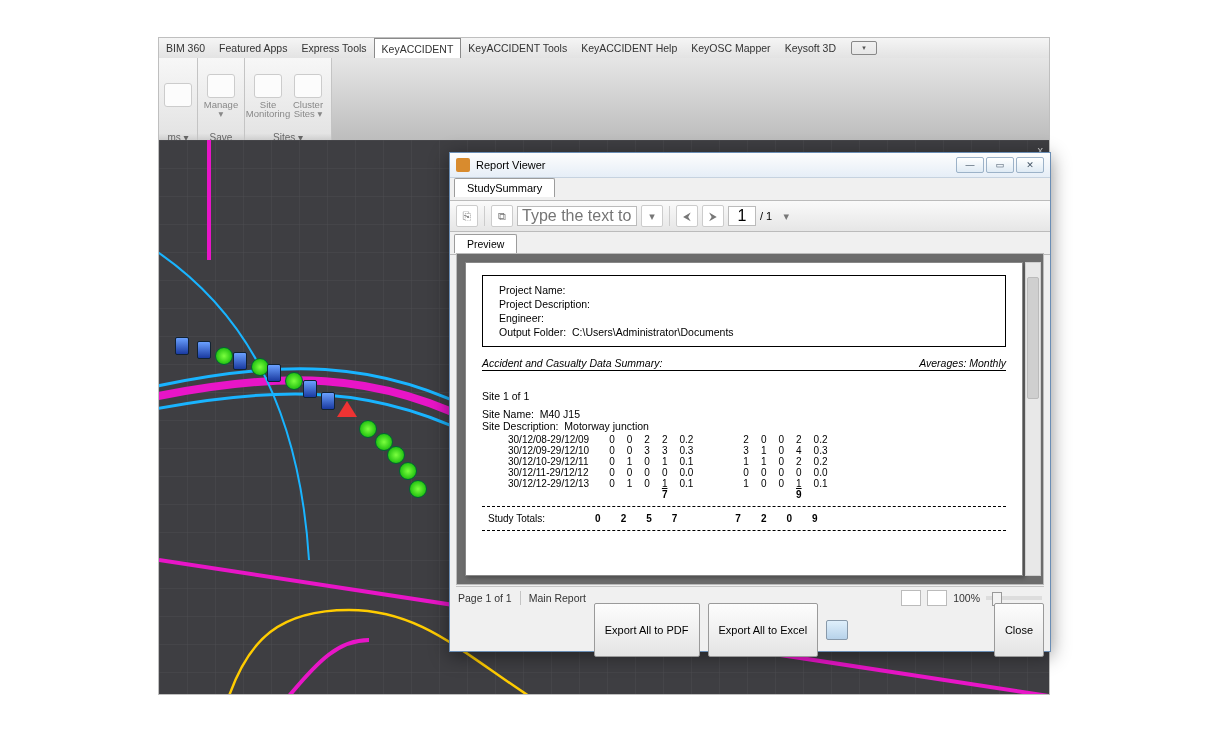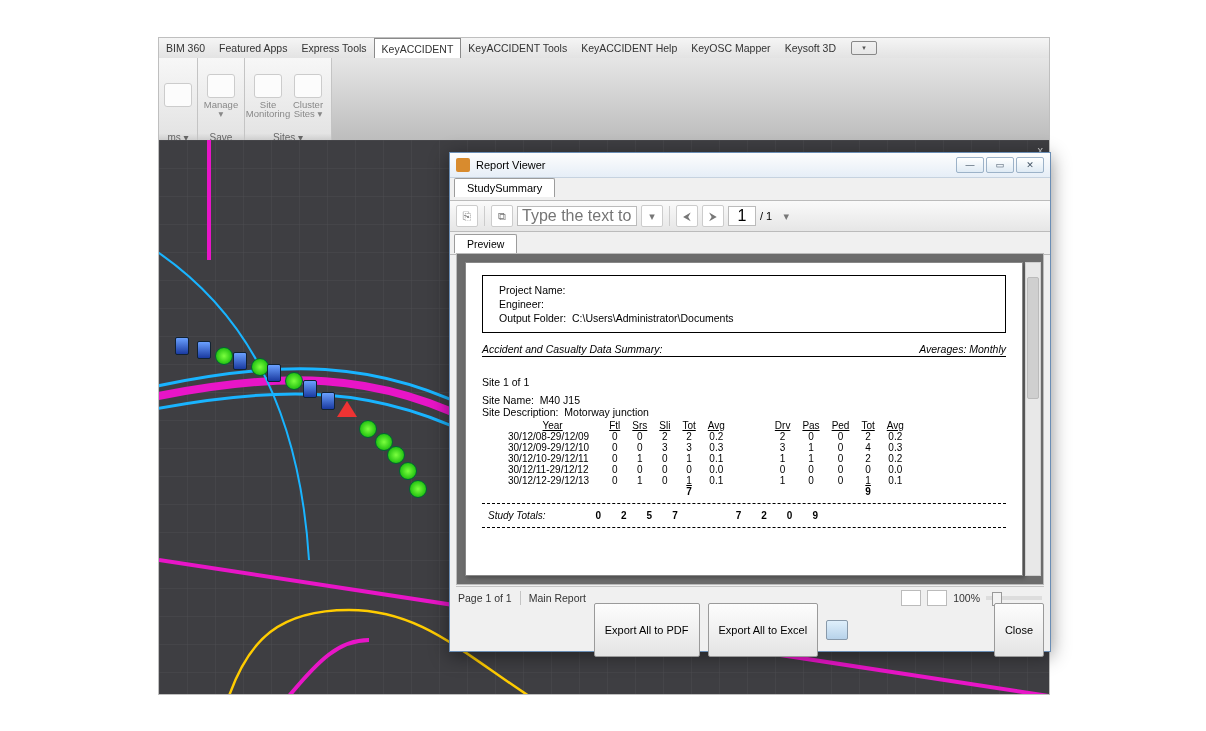--- a/index.html
+++ b/index.html
@@ -179,48 +179,35 @@
       <div class="tbtn" style="border:none;background:none">▾</div>
     </div>
     <div class="subtabs">
       <div class="tab">Preview</div>
     </div>
 
     <div class="reportarea">
       <div class="sheet">
         <div class="infobox">
           <div class="row"><span>Project Name:</span></div>
+          <div class="row"><span>Project Description:</span></div>
           <div class="row"><span>Engineer:</span></div>
           <div class="row"><span>Output Folder:</span>&nbsp;&nbsp;<span>C:\Users\Administrator\Documents</span></div>
         </div>
         <div class="section-title">
           <span>Accident and Casualty Data Summary:</span>
           <span class="r">Averages: Monthly</span>
         </div>
         <div style="margin:4px 0 6px">Site 1 of 1</div>
         <div><span>Site Name:</span>&nbsp;&nbsp;<span>M40 J15</span></div>
         <div><span>Site Description:</span>&nbsp;&nbsp;<span>Motorway junction</span></div>
 
         <table class="data" id="datatable" style="margin-left:20px;margin-top:2px">
             <tbody>
               <tr>
-                <th>Year</th>
-                <th>Ftl</th>
-                <th>Srs</th>
-                <th>Sli</th>
-                <th>Tot</th>
-                <th>Avg</th>
-                <td class="gap"></td>
-                <th>Drv</th>
-                <th>Pas</th>
-                <th>Ped</th>
-                <th>Tot</th>
-                <th>Avg</th>
-              </tr>
-              <tr>
                 <td class="y">30/12/08-29/12/09</td>
                 <td>0</td>
                 <td>0</td>
                 <td>2</td>
                 <td>2</td>
                 <td>0.2</td>
                 <td class="gap"></td>
                 <td>2</td>
                 <td>0</td>
                 <td>0</td>
@@ -297,21 +284,21 @@
                 <td style="font-weight:bold">9</td>
                 <td></td>
               </tr>
             </tbody>
           </table>
 
         <hr class="dashes">
         <table class="data" id="tottable" style="margin-left:0">
             <tbody>
               <tr>
-                <td class="y" style="font-style:italic;padding-right:40px">Study Totals:</td>
+                <td class="y" style="padding-right:40px">Study Totals:</td>
                 <td style="font-weight:bold;padding:0 10px">0</td>
                 <td style="font-weight:bold;padding:0 10px">2</td>
                 <td style="font-weight:bold;padding:0 10px">5</td>
                 <td style="font-weight:bold;padding:0 10px">7</td>
                 <td class="gap"></td>
                 <td style="font-weight:bold;padding:0 10px">7</td>
                 <td style="font-weight:bold;padding:0 10px">2</td>
                 <td style="font-weight:bold;padding:0 10px">0</td>
                 <td style="font-weight:bold;padding:0 10px">9</td>
               </tr>

